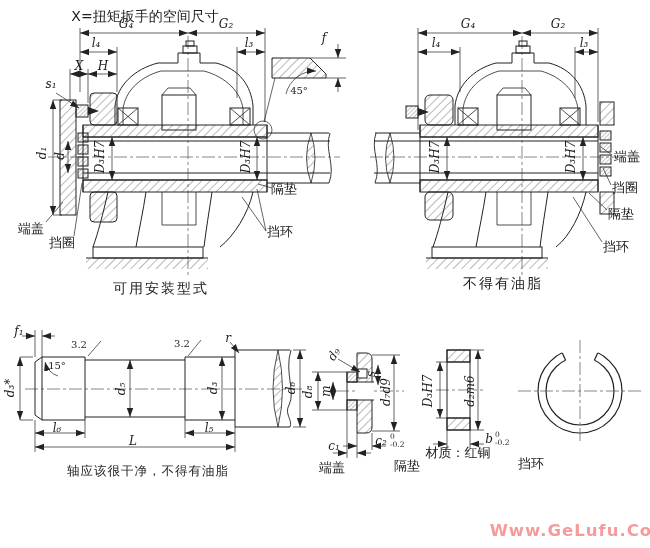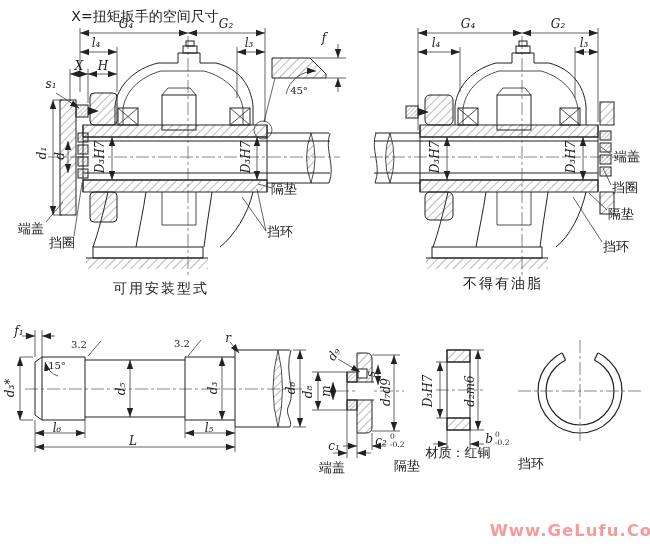--- a/index.html
+++ b/index.html
@@ -270,20 +270,21 @@
 <span class="lbl sm" style="left:182px;top:344px">3.2</span>
 <span class="lbl sm" style="left:57px;top:366px">15°</span>
 <span class="lbl i rot" style="left:10px;top:388px">d₃*</span>
 <span class="lbl i rot" style="left:121px;top:389px">d₅</span>
 <span class="lbl i rot" style="left:213px;top:388px">d₃</span>
 <span class="lbl i" style="left:228px;top:338px">r</span>
 <span class="lbl i rot" style="left:291px;top:388px">d₆</span>
 <span class="lbl i" style="left:57px;top:428px">l₆</span>
 <span class="lbl i" style="left:133px;top:441px">L</span>
 <span class="lbl i" style="left:209px;top:428px">l₅</span>
+<span class="lbl cjk nte" style="left:148px;top:471px">轴应该很干净，不得有油脂</span>
 
 <span class="lbl i rot55" style="left:334px;top:354px">d₉</span>
 <span class="lbl i rot" style="left:308px;top:392px">d₈</span>
 <span class="lbl i rot" style="left:326px;top:391px">m</span>
 <span class="lbl i rot" style="left:371px;top:374px">s</span>
 <span class="lbl i rot" style="left:386px;top:392px">d₇d9</span>
 <span class="lbl i" style="left:334px;top:446px">c₁</span>
 <span class="lbl i" style="left:381px;top:441px">c₂</span>
 <span class="tolstack" style="left:390px;top:441px">
       <i>0</i>

